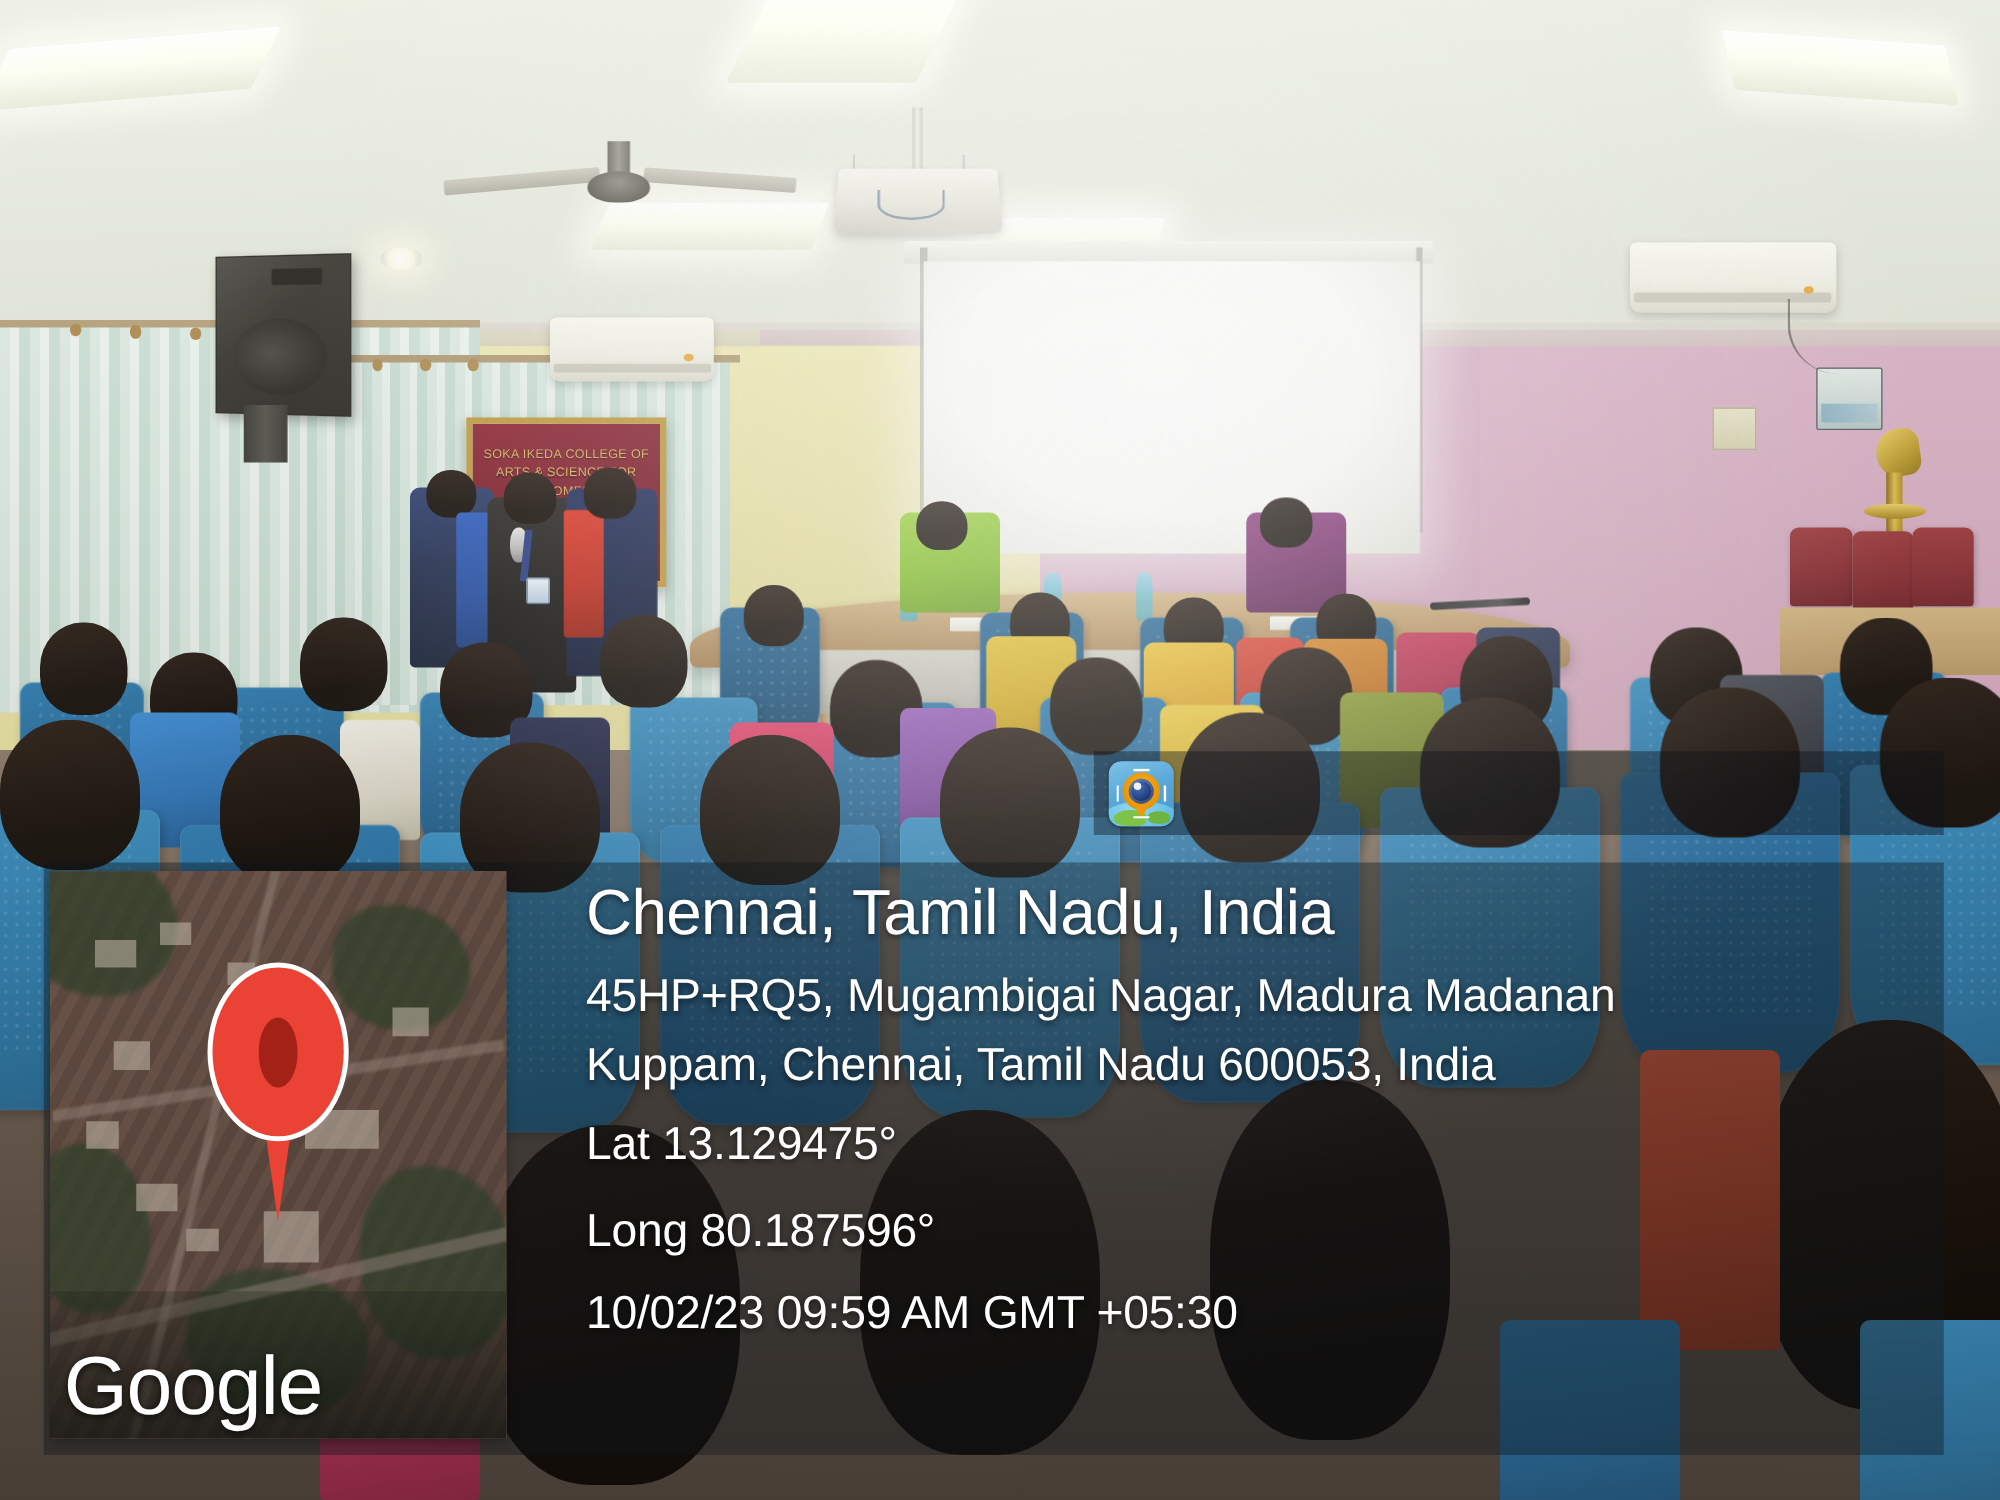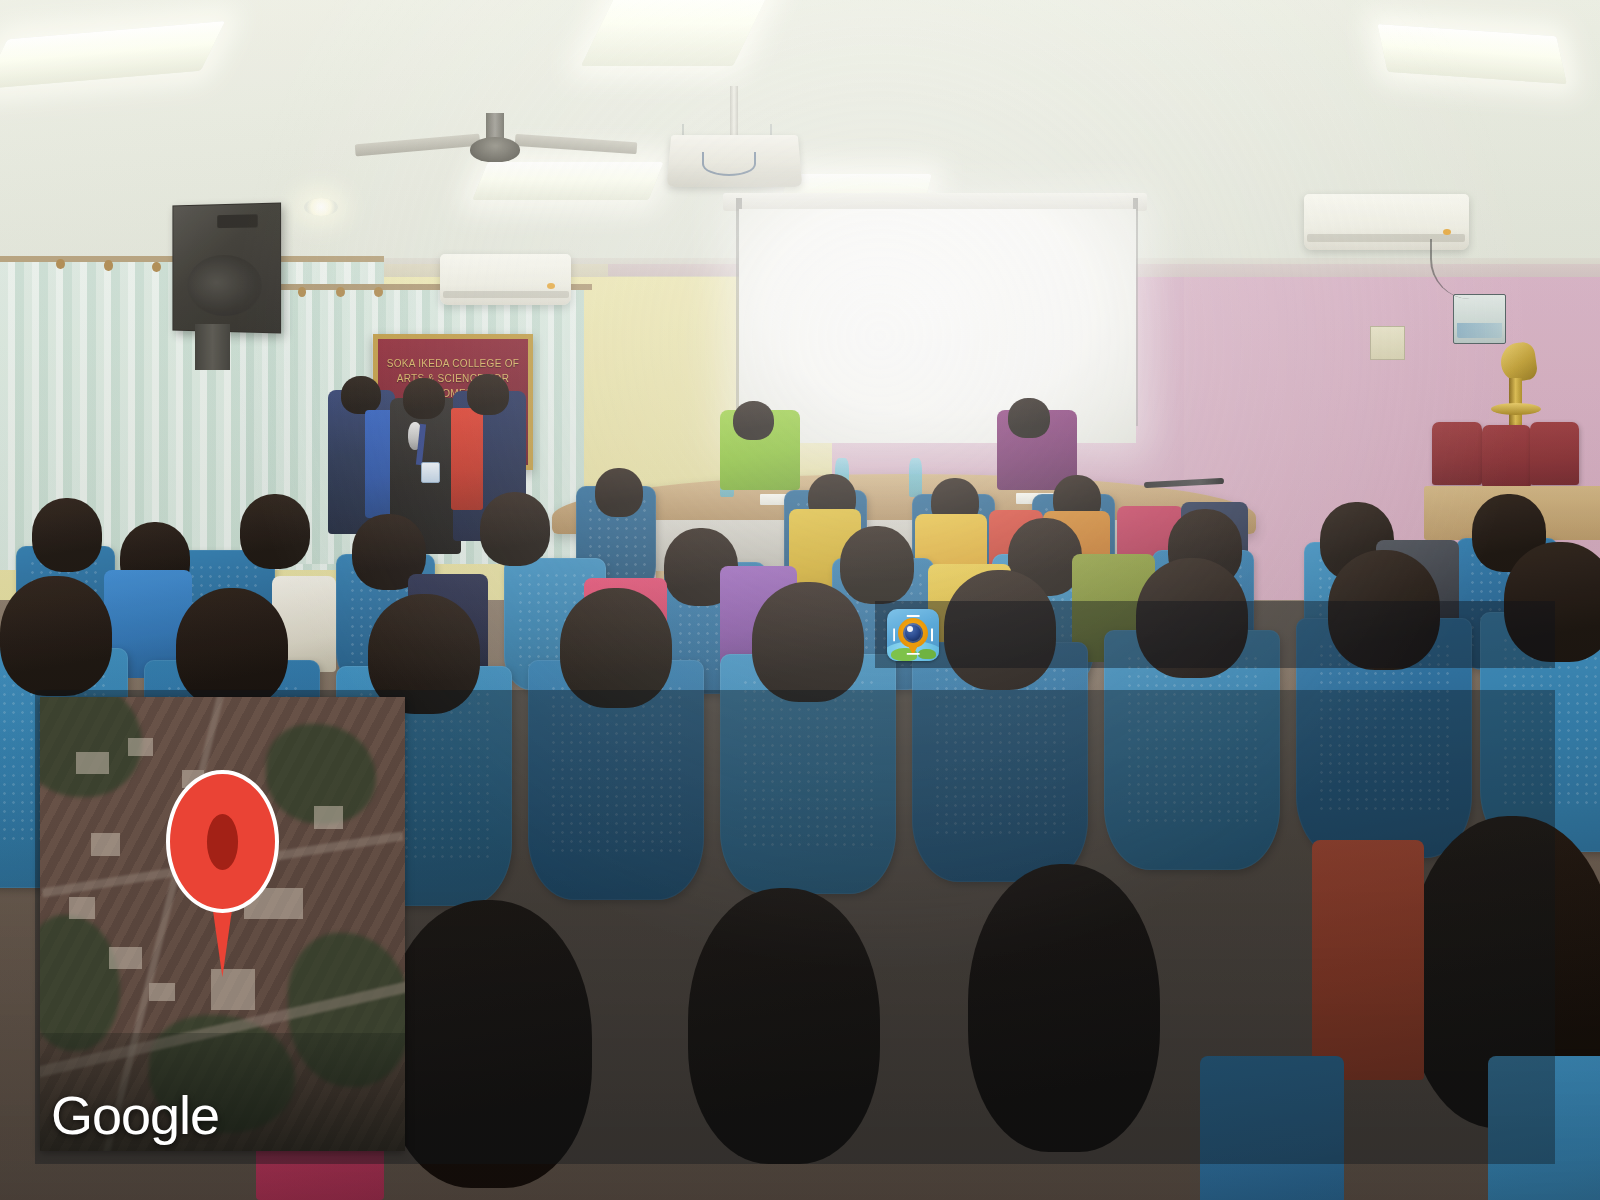--- a/index.html
+++ b/index.html
@@ -504,21 +504,21 @@
   }
   .map-pin .dot {
     position:absolute; left:50%; top:22%;
     margin-left:-14%; width:28%; height:28%;
     border-radius:50%;
     background:#a32116;
   }
   .google-wm {
     position:absolute; left: 3%; bottom: 1%;
     color:#ffffff;
-    font-size: 54px;
+    font-size: 66px;
     letter-spacing: -1px;
     text-shadow: 0 2px 6px rgba(0,0,0,.7);
     font-family: "Liberation Sans", sans-serif;
   }
 
   .ov-text {
     position: absolute;
     left: 29.3%; top: 58.3%;
     width: 66%;
     color:#ffffff;
@@ -788,14 +788,22 @@
     <div class="map-pin">
       <div class="tail-outline"></div>
       <div class="tail"></div>
       <div class="bulb"></div>
       <div class="dot"></div>
     </div>
     <div class="dark-bottom"></div>
     <div class="google-wm">Google</div>
   </div>
 
+  <div class="ov-text">
+    <div class="ov-line loc-title">Chennai, Tamil Nadu, India</div>
+    <div class="ov-line addr">45HP+RQ5, Mugambigai Nagar, Madura Madanan</div>
+    <div class="ov-line addr">Kuppam, Chennai, Tamil Nadu 600053, India</div>
+    <div class="ov-line coord">Lat 13.129475°</div>
+    <div class="ov-line coord">Long 80.187596°</div>
+    <div class="ov-line stamp">10/02/23 09:59 AM GMT +05:30</div>
+  </div>
 
 </div>
 
 </body></html>

